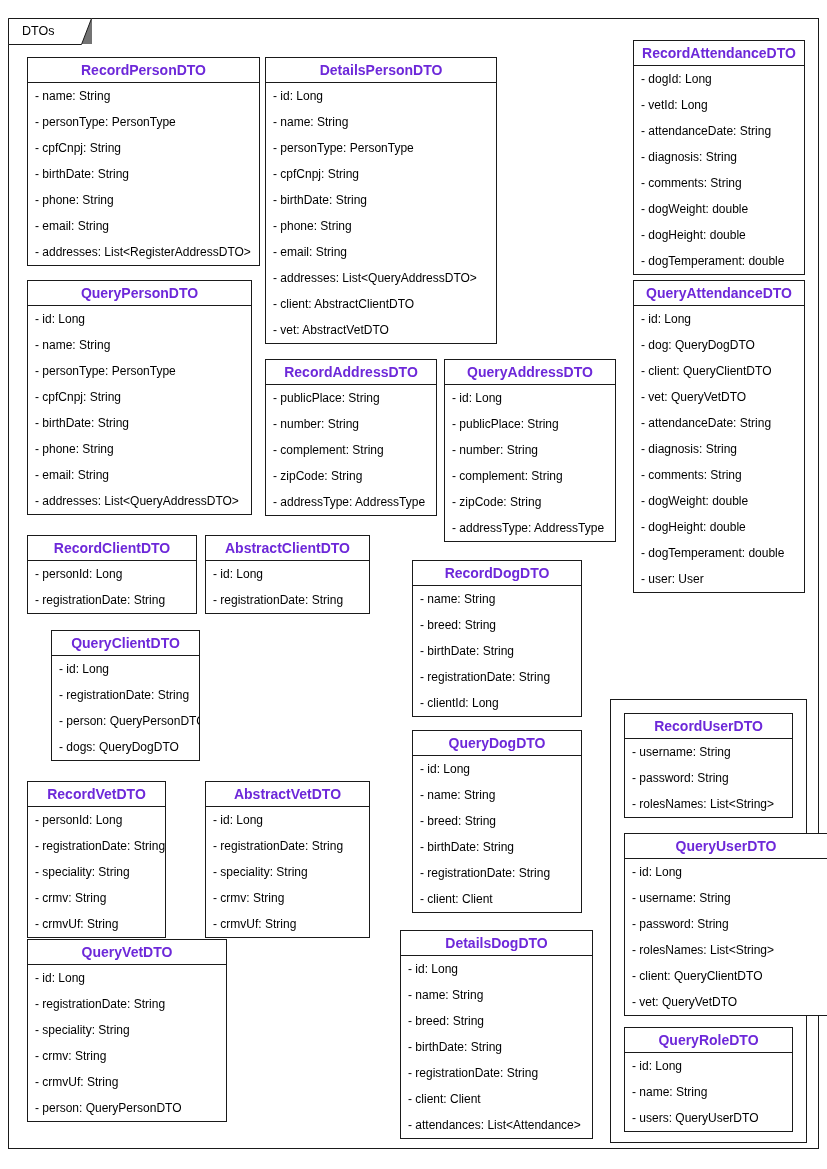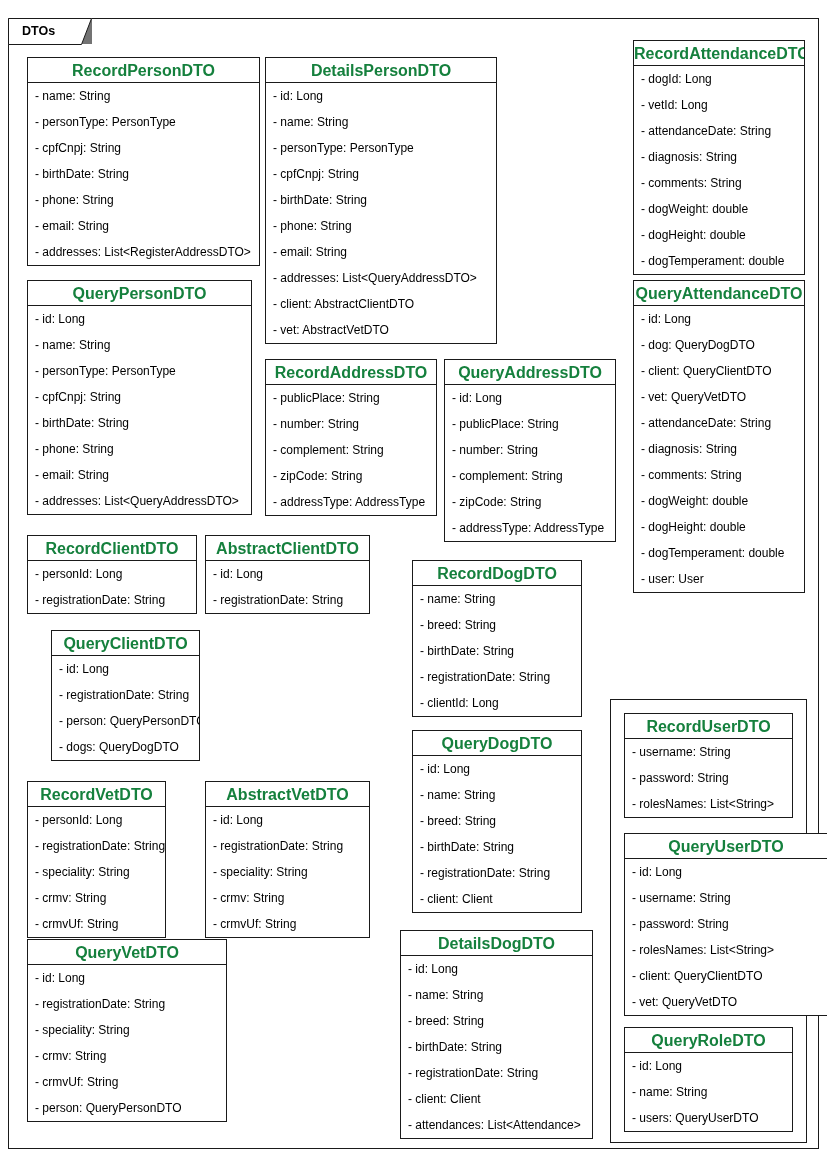--- a/index.html
+++ b/index.html
@@ -27,21 +27,20 @@
   .pkg-frame {
     position: absolute;
     border: 1px solid #1a1a1a;
     box-sizing: border-box;
     background: transparent;
   }
   .pkg-tab {
     position: absolute;
     box-sizing: border-box;
     background: #737373;
-    font-weight: bold;
   }
   .pkg-tab-label {
     position: absolute;
     left: 14px;
     top: 50%;
     transform: translateY(-50%);
     font-size: 12.5px;
     line-height: 1;
     color: #000;
     white-space: nowrap;
@@ -65,27 +64,27 @@
     position: absolute;
     box-sizing: border-box;
     border: 1px solid #1a1a1a;
     background: #ffffff;
   }
   .cls-title {
     box-sizing: border-box;
     height: 25px;
     line-height: 25px;
     text-align: center;
-    font-size: 16px;
+    font-size: 14px;
     font-weight: bold;
     border-bottom: 1px solid #1a1a1a;
     white-space: nowrap;
     overflow: hidden;
     background: #ffffff;
-    color: #15803d;
+    color: #6d28d9;
   }
   .cls-attrs {
     box-sizing: border-box;
     padding: 0;
   }
   .attr {
     box-sizing: border-box;
     height: 26px;
     line-height: 26px;
     padding-left: 7px;

